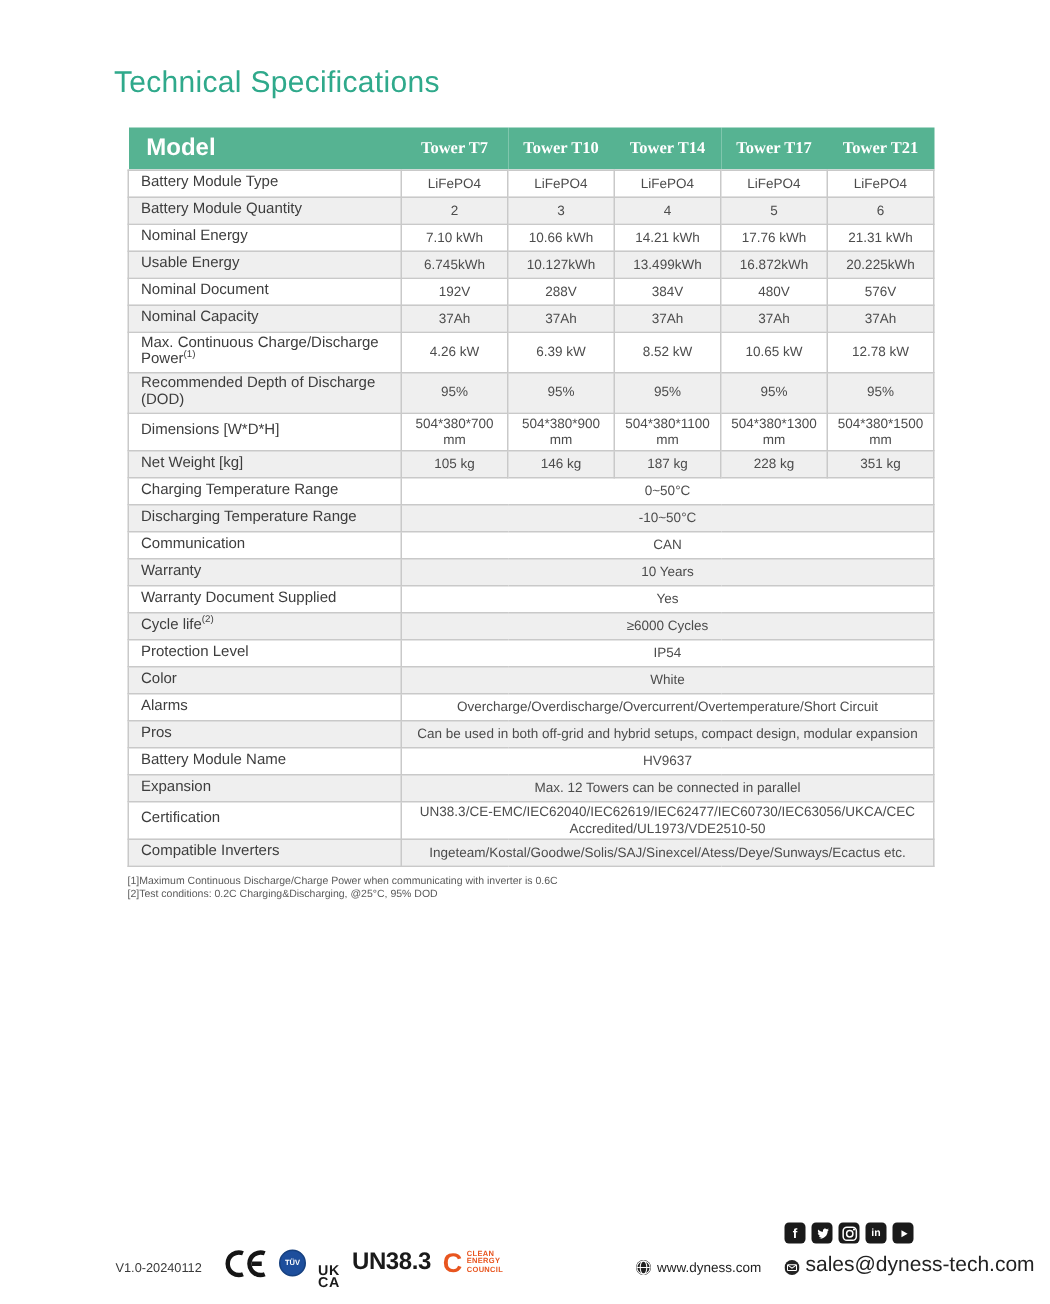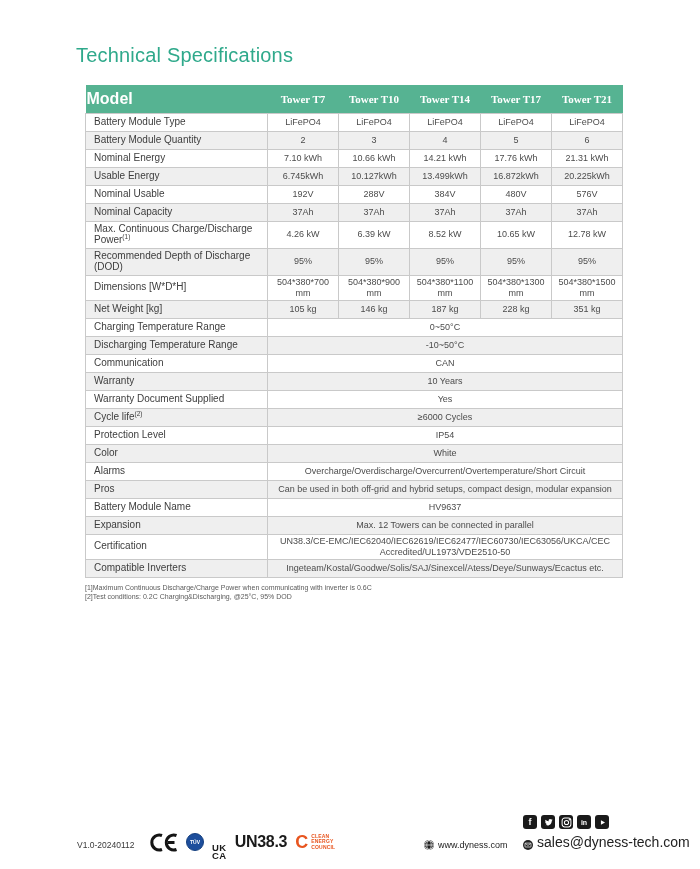--- a/index.html
+++ b/index.html
@@ -10,21 +10,21 @@
   html,body{margin:0;padding:0;}
   body{width:700px;height:869px;background:#fff;font-family:"Liberation Sans",sans-serif;}
   .page{position:relative;width:700px;height:869px;background:#fff;overflow:hidden;border-radius:31px;}
 
   .title{position:absolute;left:76px;top:44px;margin:0;font-size:20px;font-weight:400;color:var(--teal);letter-spacing:.2px;}
 
   .content{position:absolute;left:85px;top:85px;width:538px;}
   table.spec{border-collapse:collapse;width:538px;table-layout:fixed;}
   col.c-label{width:182px;}
   thead th{background:var(--green);color:#fff;border:none;height:28px;vertical-align:middle;}
-  th.model{text-align:left;padding-left:1px;font-size:16px;font-weight:bold;}
+  th.model{text-align:left;padding-left:12px;font-size:16px;font-weight:bold;}
   th.tower{font-size:11px;font-weight:bold;text-align:center;padding:0;font-family:Liberation Serif, serif;}
   tbody td{border:1px solid var(--border);height:18px;line-height:11px;vertical-align:middle;background:#fff;}
   tbody tr.alt td{background:var(--alt);}
   td.lbl{font-size:10px;color:#3d3d3d;text-align:left;padding:1px 4px 3px 8px;}
   td.val{font-size:9px;color:#4c4c4c;text-align:center;padding:1px 1px;}
   td.lbl sup{font-size:6.5px;line-height:0;}
 
   .footnotes{margin-top:5px;font-size:7px;color:#5a5a5a;line-height:9px;}
 
   .version{position:absolute;left:77px;top:840px;font-size:8.5px;color:#3a3a3a;}
@@ -98,21 +98,21 @@
           </tr>
           <tr class="alt">
             <td class="lbl">Usable Energy</td>
             <td class="val">6.745kWh</td>
             <td class="val">10.127kWh</td>
             <td class="val">13.499kWh</td>
             <td class="val">16.872kWh</td>
             <td class="val">20.225kWh</td>
           </tr>
           <tr>
-            <td class="lbl">Nominal Usable</td>
+            <td class="lbl">Nominal Document</td>
             <td class="val">192V</td>
             <td class="val">288V</td>
             <td class="val">384V</td>
             <td class="val">480V</td>
             <td class="val">576V</td>
           </tr>
           <tr class="alt">
             <td class="lbl">Nominal Capacity</td>
             <td class="val">37Ah</td>
             <td class="val">37Ah</td>

